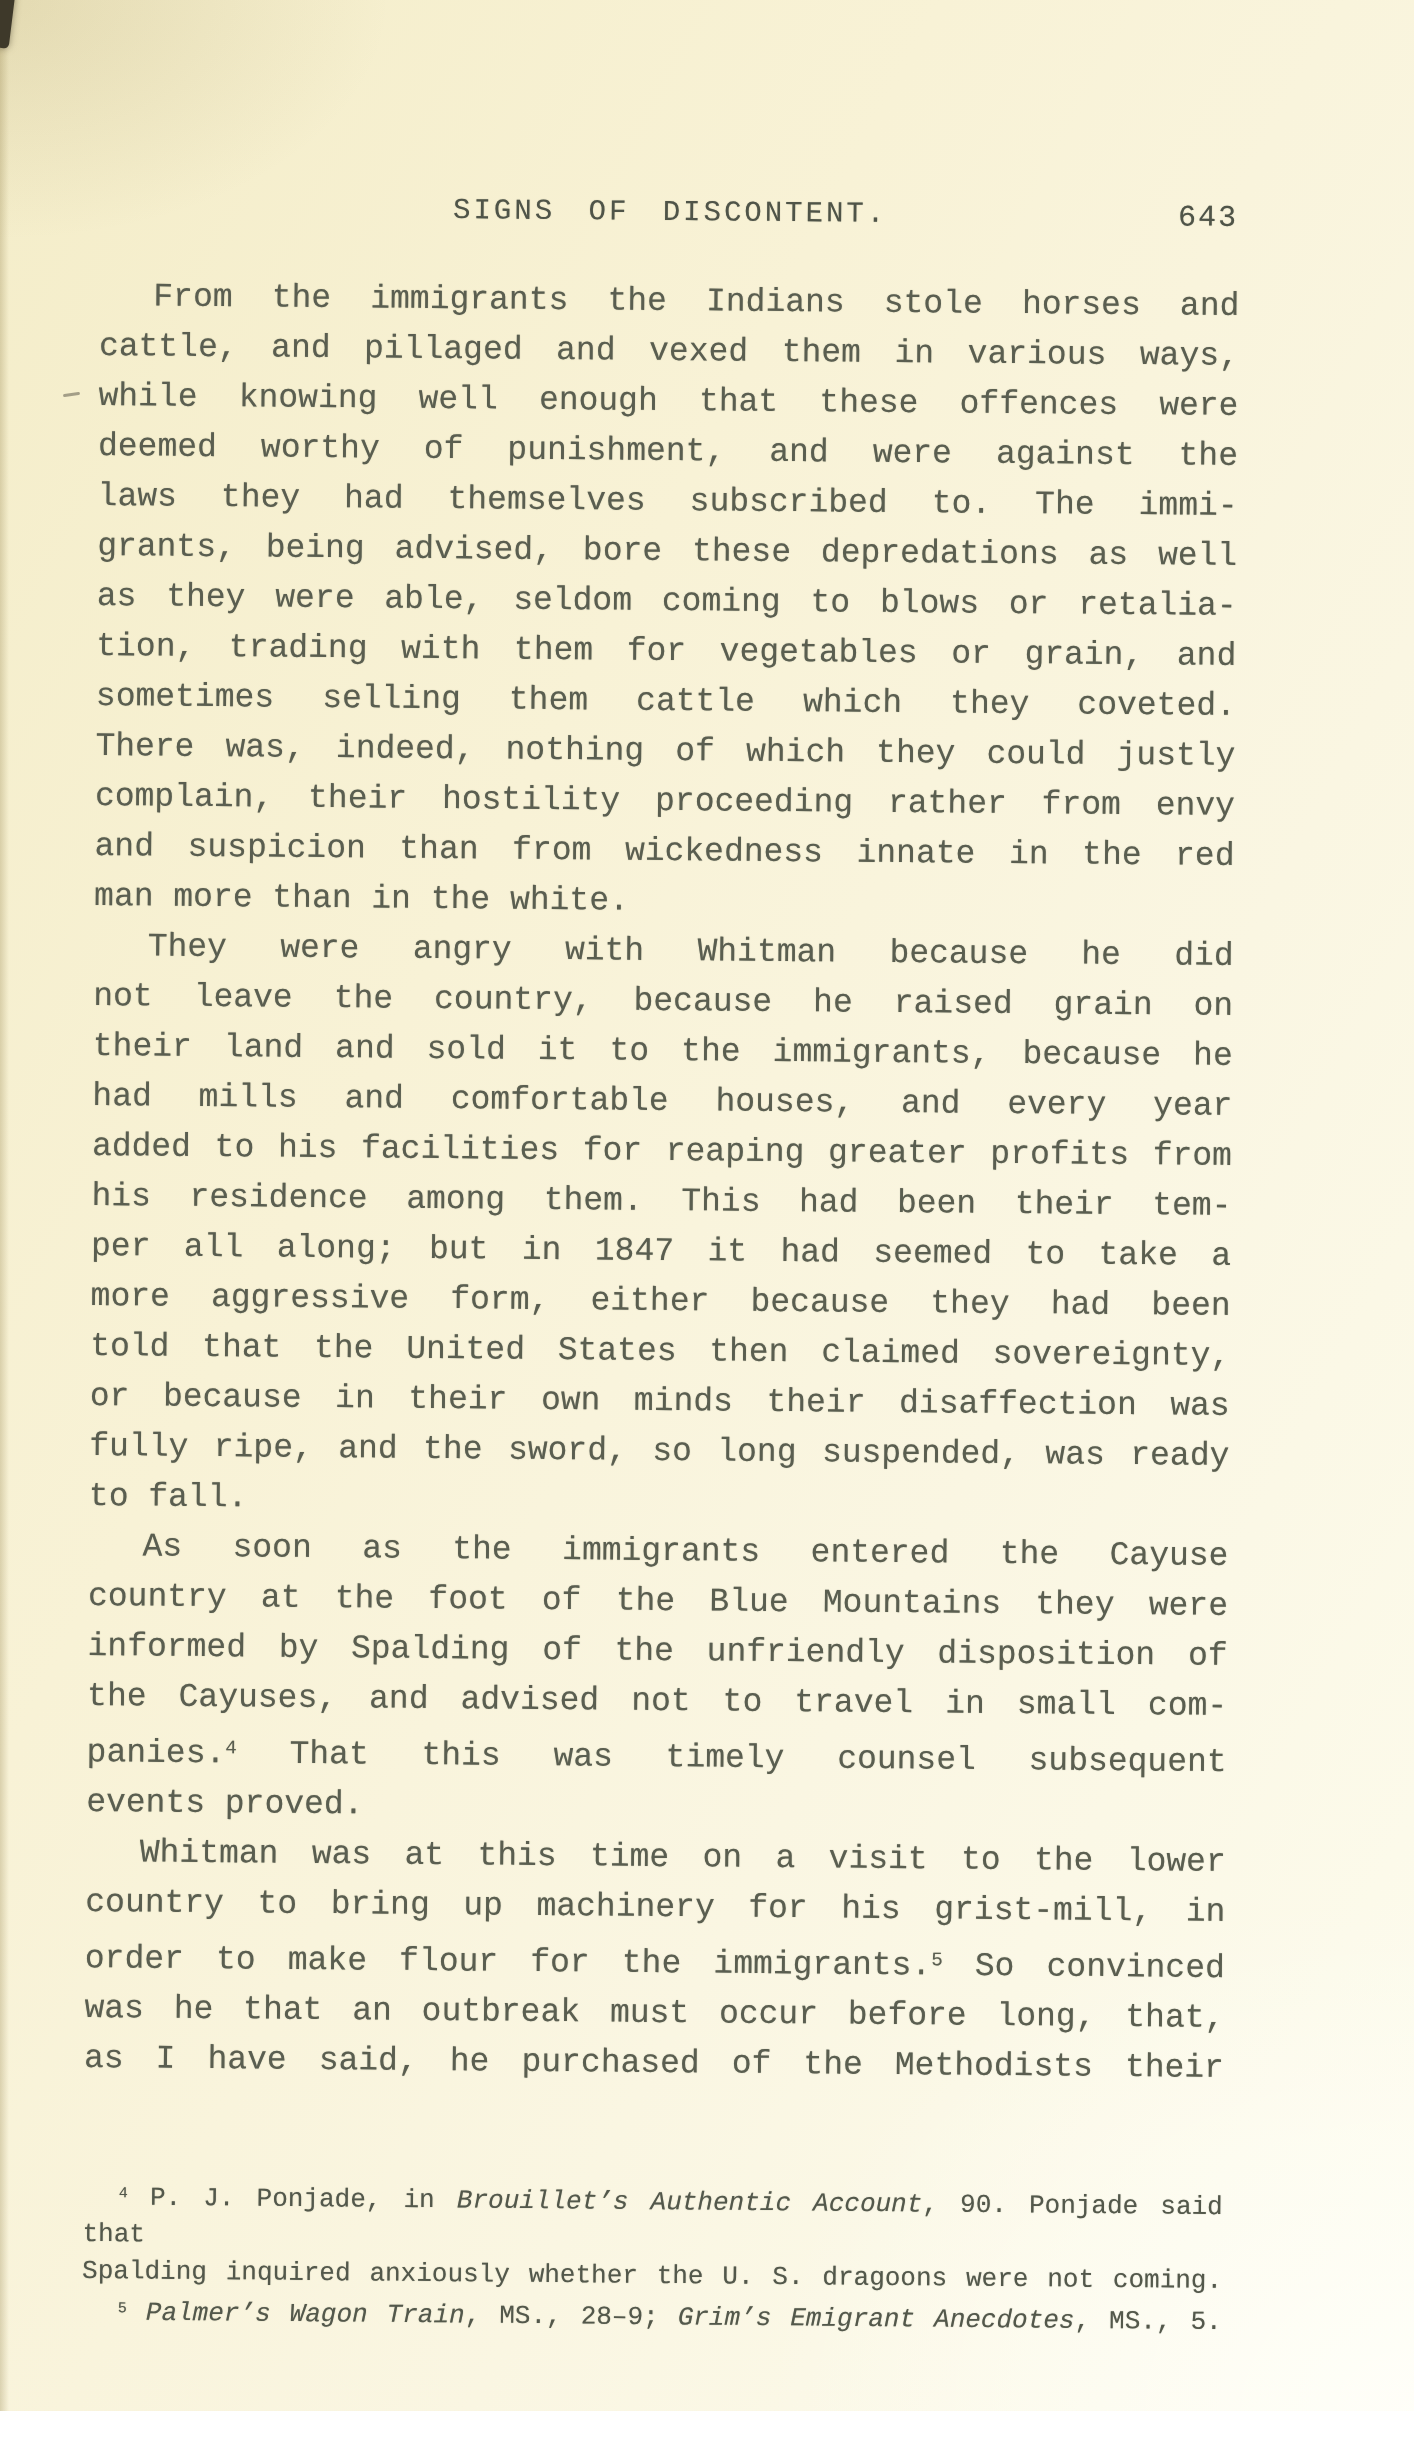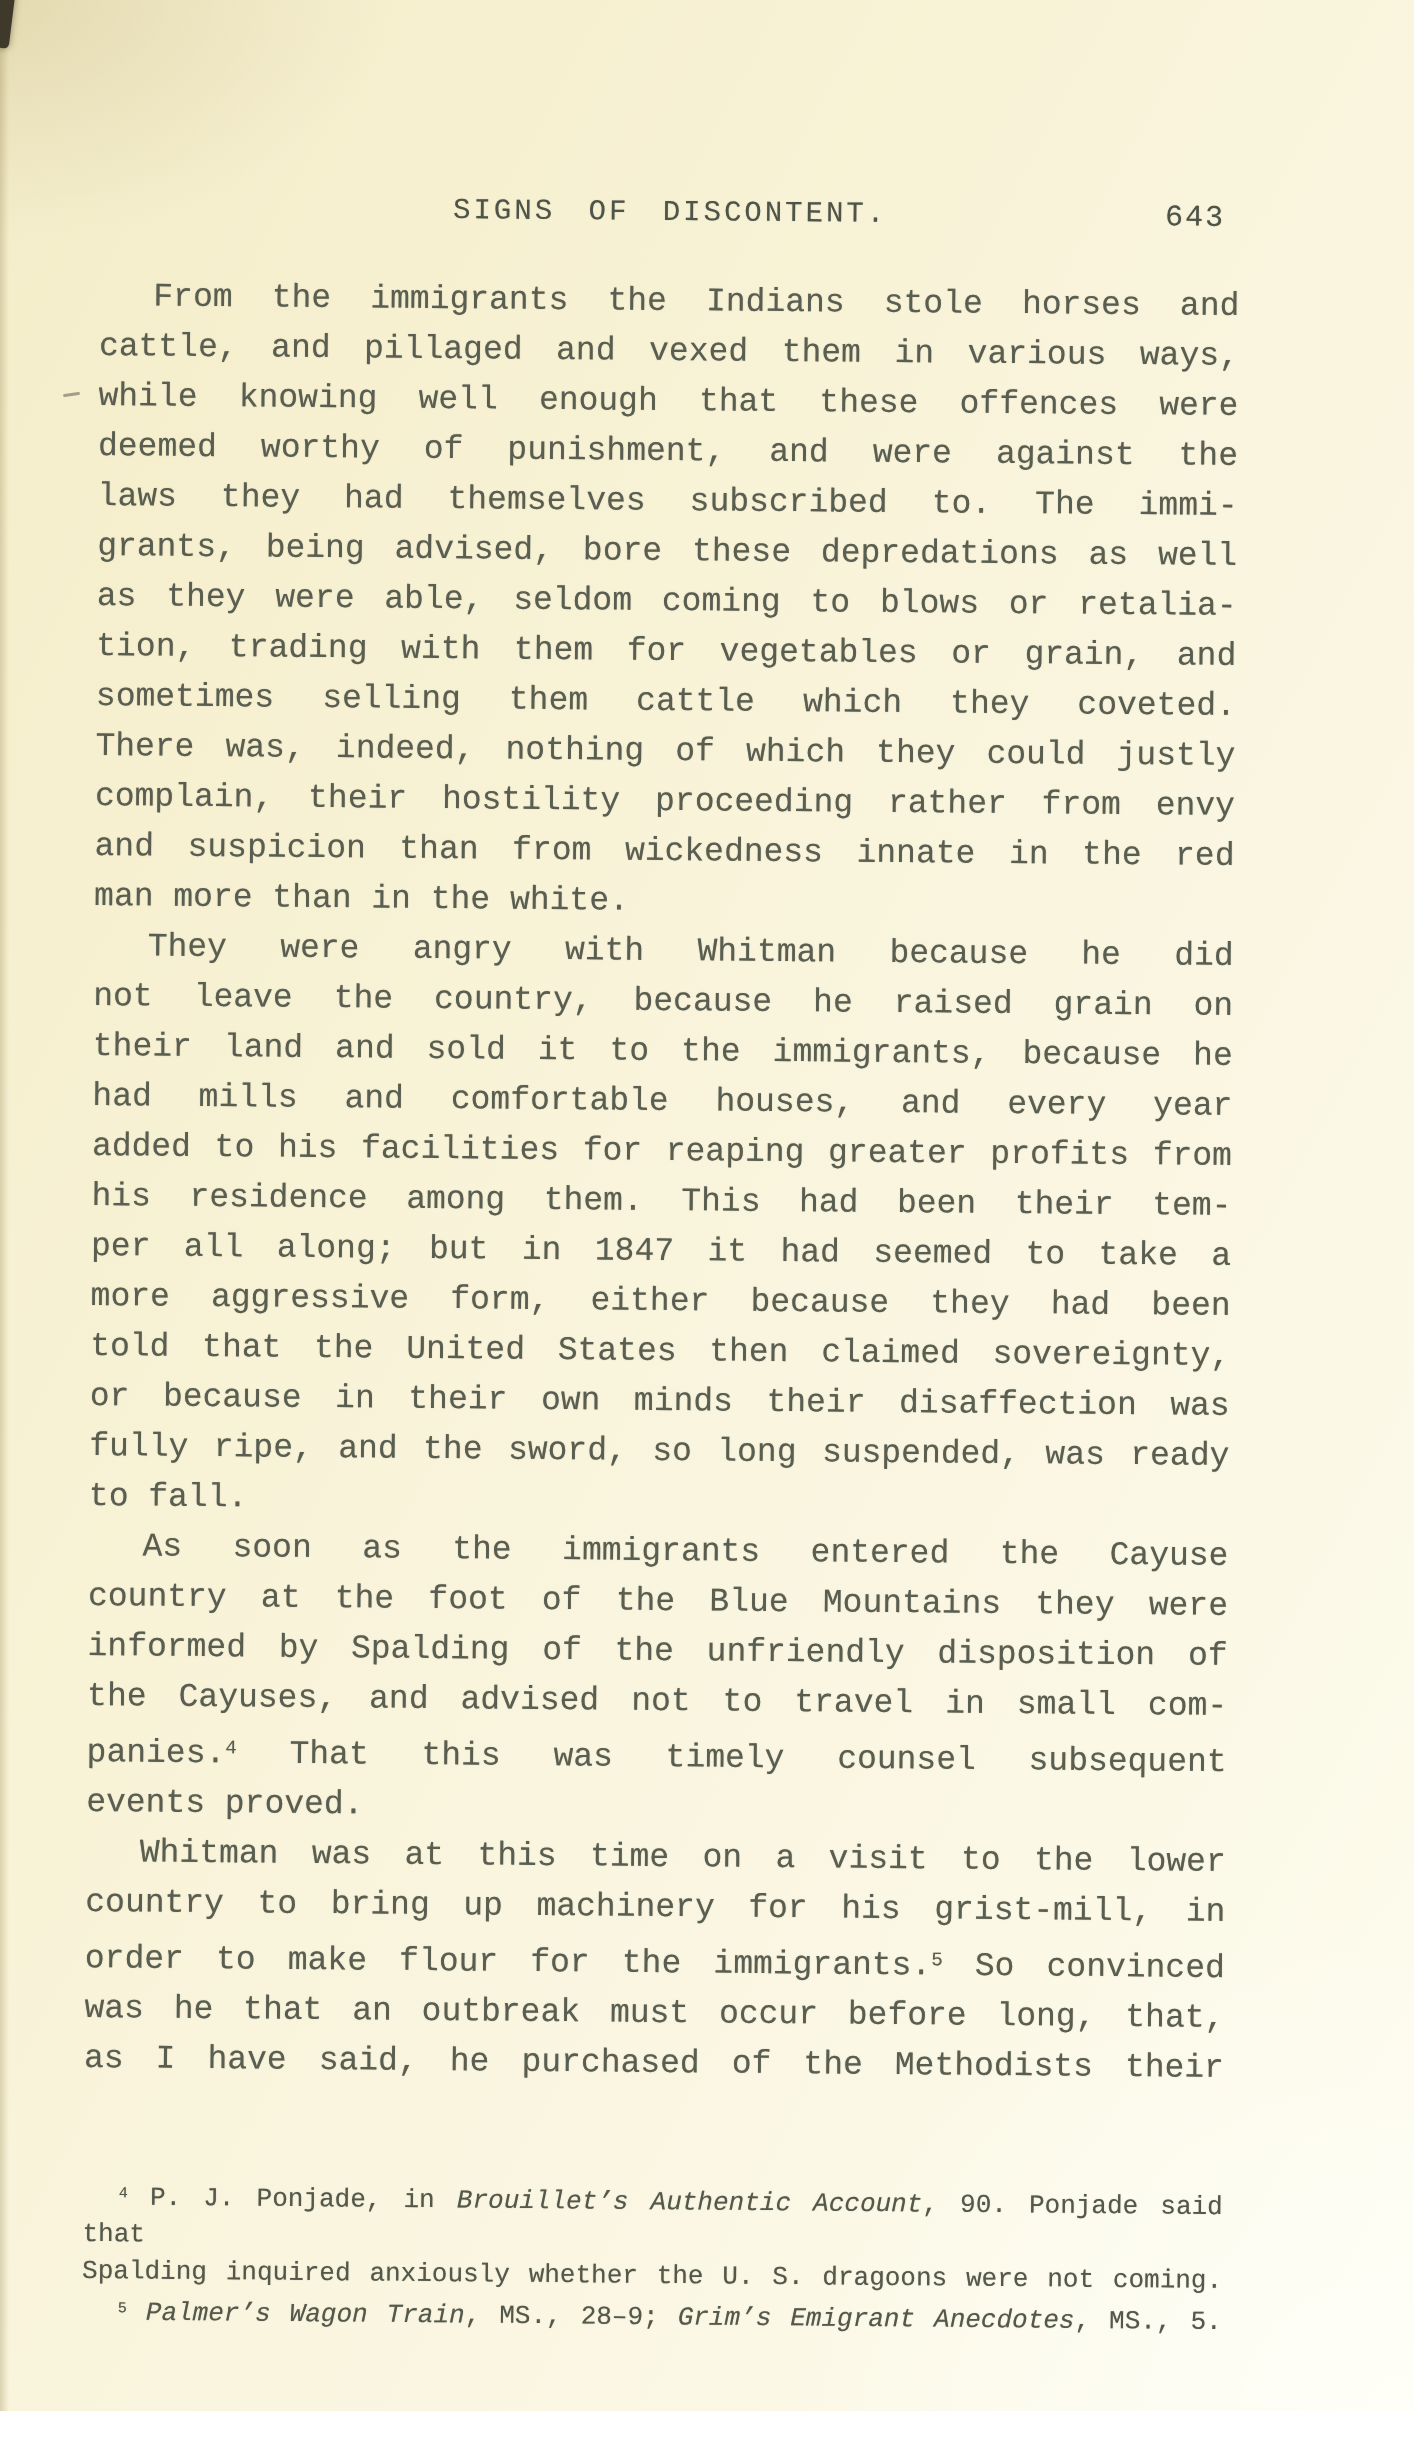--- a/index.html
+++ b/index.html
@@ -38,21 +38,21 @@
   .running-header {
     position: absolute; top: 196px; left: 100px; width: 1140px; height: 40px;
     color: #4f5448;
   }
   .running-header .title {
     position: absolute; left: 0; right: 0; text-align: center;
     font-size: 29px; letter-spacing: 3px; word-spacing: 13px;
     text-shadow: 0 0 1px rgba(79,84,72,0.45);
   }
   .running-header .pagenum {
-    position: absolute; right: 15px; top: 0;
+    position: absolute; right: 2px; top: 0;
     font-size: 30px; letter-spacing: 2px;
     text-shadow: 0 0 1px rgba(79,84,72,0.45);
   }
   .body-text {
     position: absolute; top: 277px; left: 100px; width: 1140px;
     font-size: 33px; line-height: 50px;
     text-shadow: 0 0 1px rgba(88,93,78,0.5);
   }
   .line { text-align: left; }
   .just { text-align: justify; text-align-last: justify; text-justify: inter-word; }

